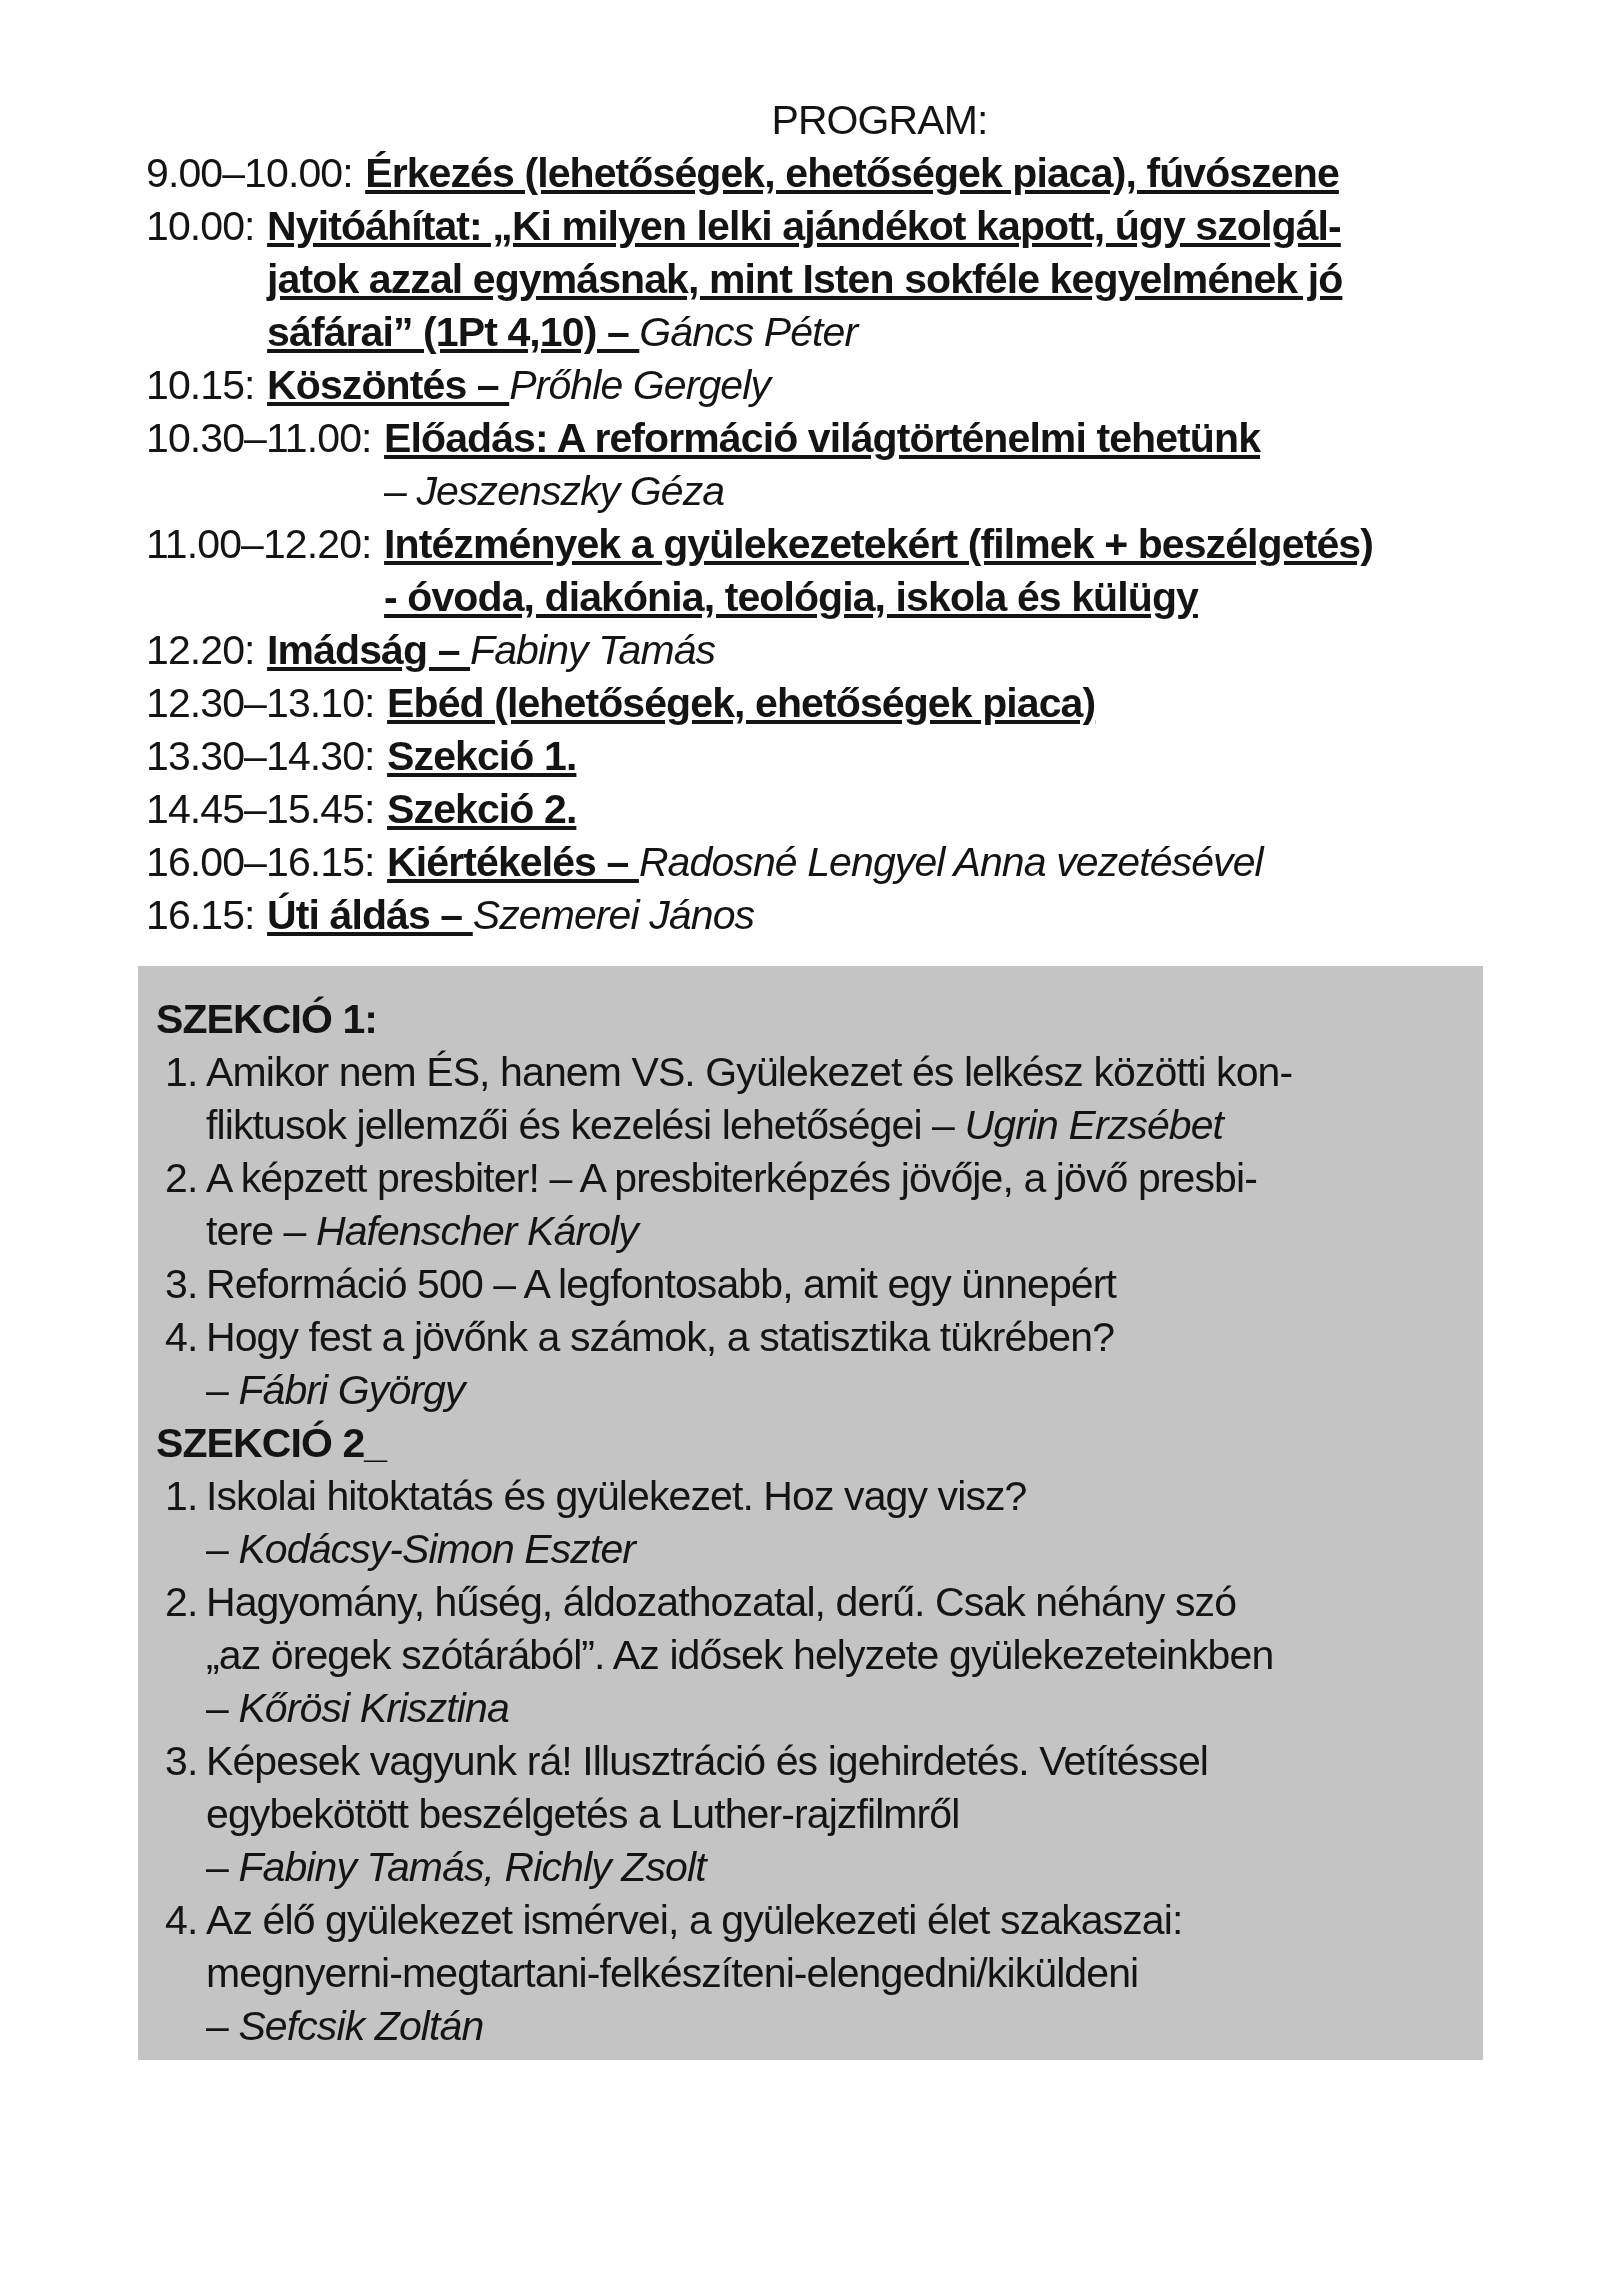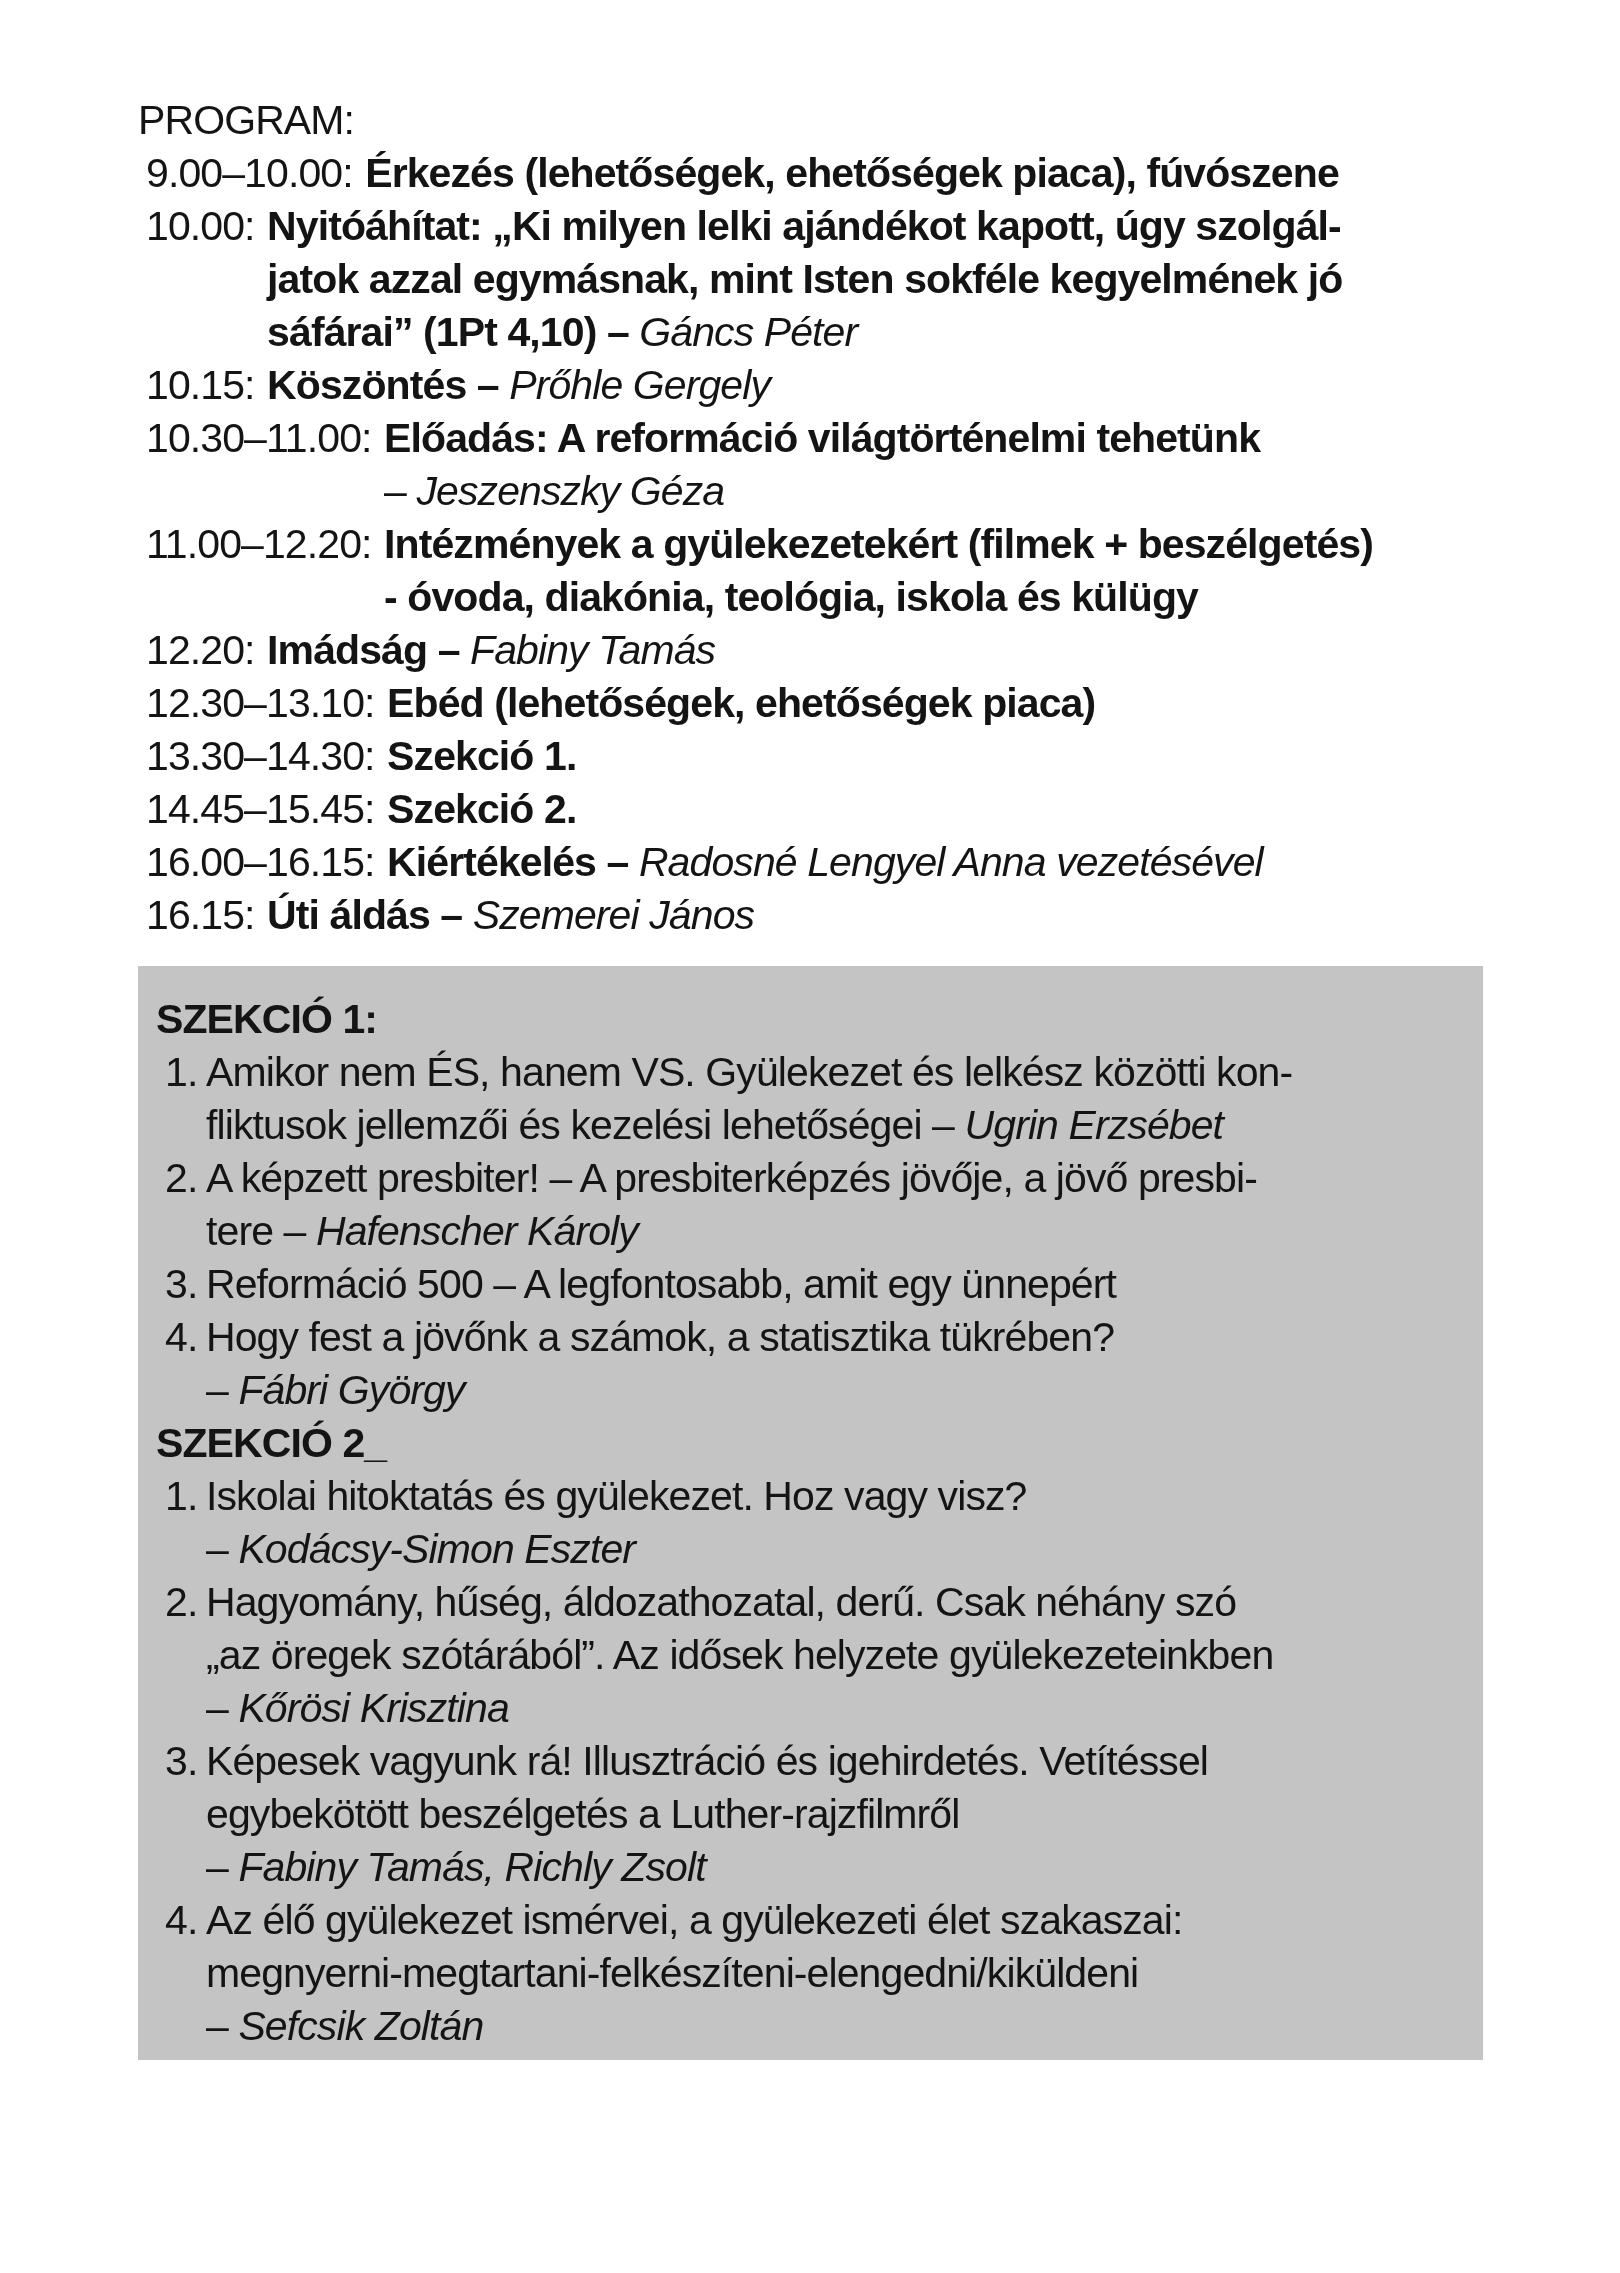--- a/index.html
+++ b/index.html
@@ -18,25 +18,25 @@
   }
   .page{
     position:absolute;
     inset:0;
     padding:94px 0 0 138px;
     font-size:41px;
     line-height:53px;
     letter-spacing:-0.9px;
   }
   .line{white-space:pre;}
-  .seg-b{font-weight:bold;}
+  .seg-b{font-weight:bold;text-decoration:underline;}
   .seg-i{font-style:italic;}
   .seg-r{font-weight:normal;font-style:normal;}
 
-  .program-heading{white-space:pre;}
+  .program-heading{white-space:pre;text-align:center;}
   .program-entry{display:flex;align-items:flex-start;margin-left:8px;}
   .entry-time{white-space:pre;flex:0 0 auto;margin-right:12.5px;}
   .entry-body{flex:0 0 auto;}
 
   .gray-box{
     margin-top:24px;
     width:1345px;
     background:var(--box-bg);
     padding:27px 0 7.1px 18px;
   }

